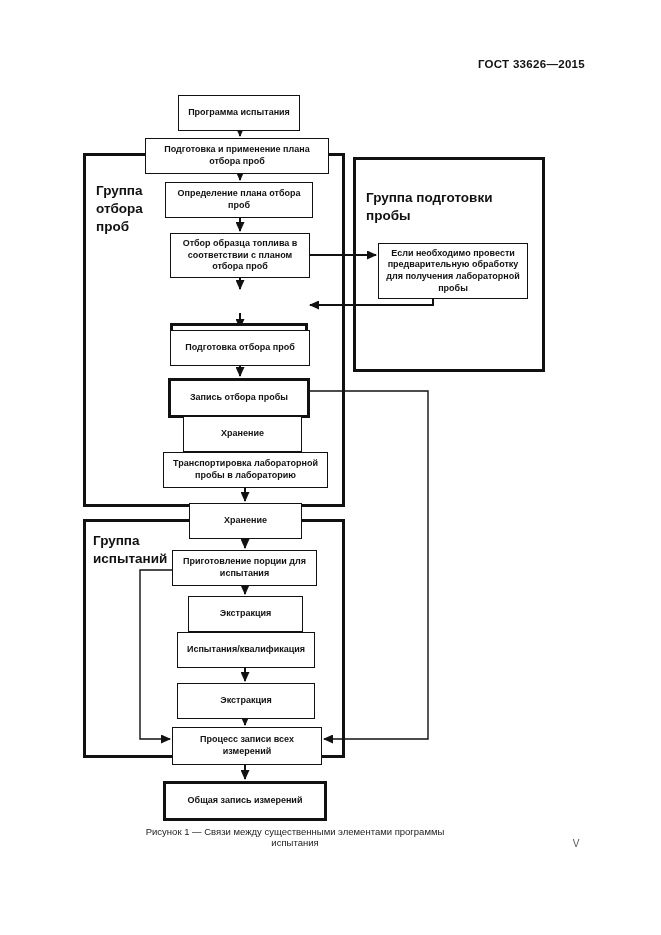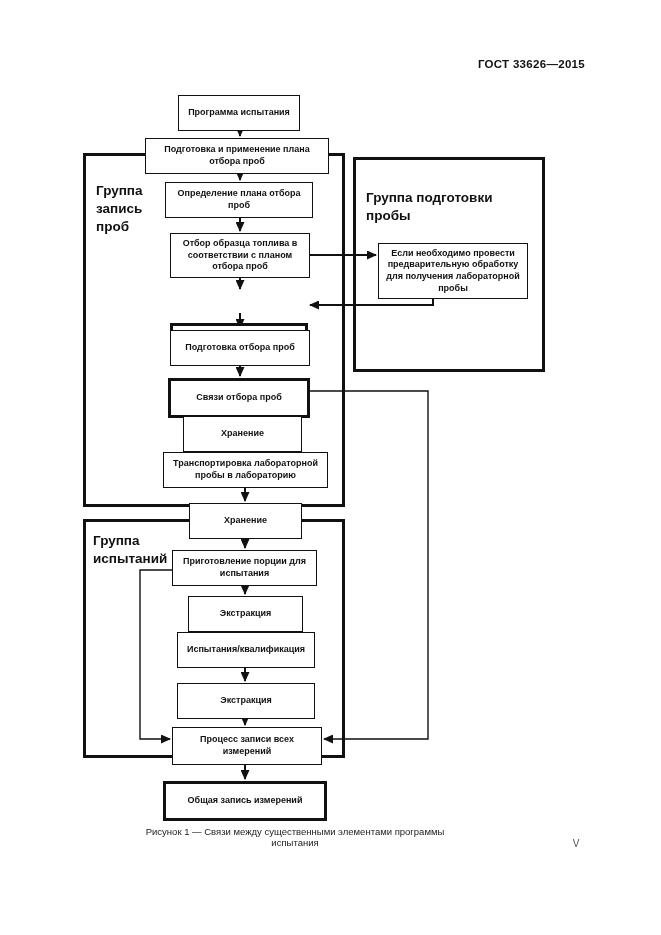--- a/index.html
+++ b/index.html
@@ -76,21 +76,21 @@
 <body>
 
 <div class="page">
 
   <div class="doc-header">ГОСТ 33626—2015</div>
 
   <div class="group" style="left:83px; top:153px; width:262px; height:354px;"></div>
   <div class="group" style="left:83px; top:519px; width:262px; height:239px;"></div>
   <div class="group" style="left:353px; top:157px; width:192px; height:215px;"></div>
 
-  <div class="group-label" style="left:96px; top:182px; width:64px;">Группа запись проб</div>
+  <div class="group-label" style="left:96px; top:182px; width:64px;">Группа отбора проб</div>
   <div class="group-label" style="left:366px; top:189px; width:136px;">Группа подготовки пробы</div>
   <div class="group-label" style="left:93px; top:532px; width:86px;">Группа испытаний</div>
 
   <svg class="connectors" width="661" height="935" viewBox="0 0 661 935">
     <defs>
       <marker id="ah" markerUnits="userSpaceOnUse" markerWidth="10" markerHeight="9" refX="9" refY="4.5" orient="auto">
         <path d="M0,0 L10,4.5 L0,9 Z" fill="#111"></path>
       </marker>
     </defs>
     <g stroke="#111" stroke-width="2" fill="none">
@@ -117,21 +117,21 @@
       <path d="M172,570 H140 V739 H170" marker-end="url(#ah)"></path>
     </g>
   </svg>
 
   <div class="node" style="left:178px; top:95px; width:122px; height:25px;">Программа испытания</div>
   <div class="node" style="left:145px; top:138px; width:184px; height:33px;">Подготовка и применение плана отбора проб</div>
   <div class="node" style="left:165px; top:182px; width:148px; height:33px;">Определение плана отбора проб</div>
   <div class="node" style="left:170px; top:233px; width:140px; height:45px;">Отбор образца топлива в соответствии с планом отбора проб</div>
   <div class="node thick" style="left:170px; top:291px; width:138px; height:22px;margin-top:32px;">Лабораторная проба</div>
   <div class="node" style="left:170px; top:330px; width:140px; height:32px;">Подготовка отбора проб</div>
-  <div class="node thick" style="left:168px; top:378px; width:142px; height:22px;">Связи отбора проб</div>
+  <div class="node thick" style="left:168px; top:378px; width:142px; height:22px;">Запись отбора пробы</div>
   <div class="node" style="left:183px; top:416px; width:119px; height:21px;">Хранение</div>
   <div class="node" style="left:163px; top:452px; width:165px; height:34px;">Транспортировка лабораторной пробы в лабораторию</div>
   <div class="node" style="left:189px; top:503px; width:113px; height:24px;">Хранение</div>
   <div class="node" style="left:172px; top:550px; width:145px; height:28px;">Приготовление порции для испытания</div>
   <div class="node" style="left:188px; top:596px; width:115px; height:21px;">Экстракция</div>
   <div class="node" style="left:177px; top:632px; width:138px; height:33px;">Испытания/квалификация</div>
   <div class="node" style="left:177px; top:683px; width:138px; height:25px;">Экстракция</div>
   <div class="node" style="left:172px; top:727px; width:150px; height:38px;">Процесс записи всех измерений</div>
   <div class="node thick" style="left:163px; top:781px; width:164px; height:32px;">Общая запись измерений</div>
   <div class="node" style="left:378px; top:243px; width:150px; height:56px;">Если необходимо провести предварительную обработку для получения лабораторной пробы</div>

